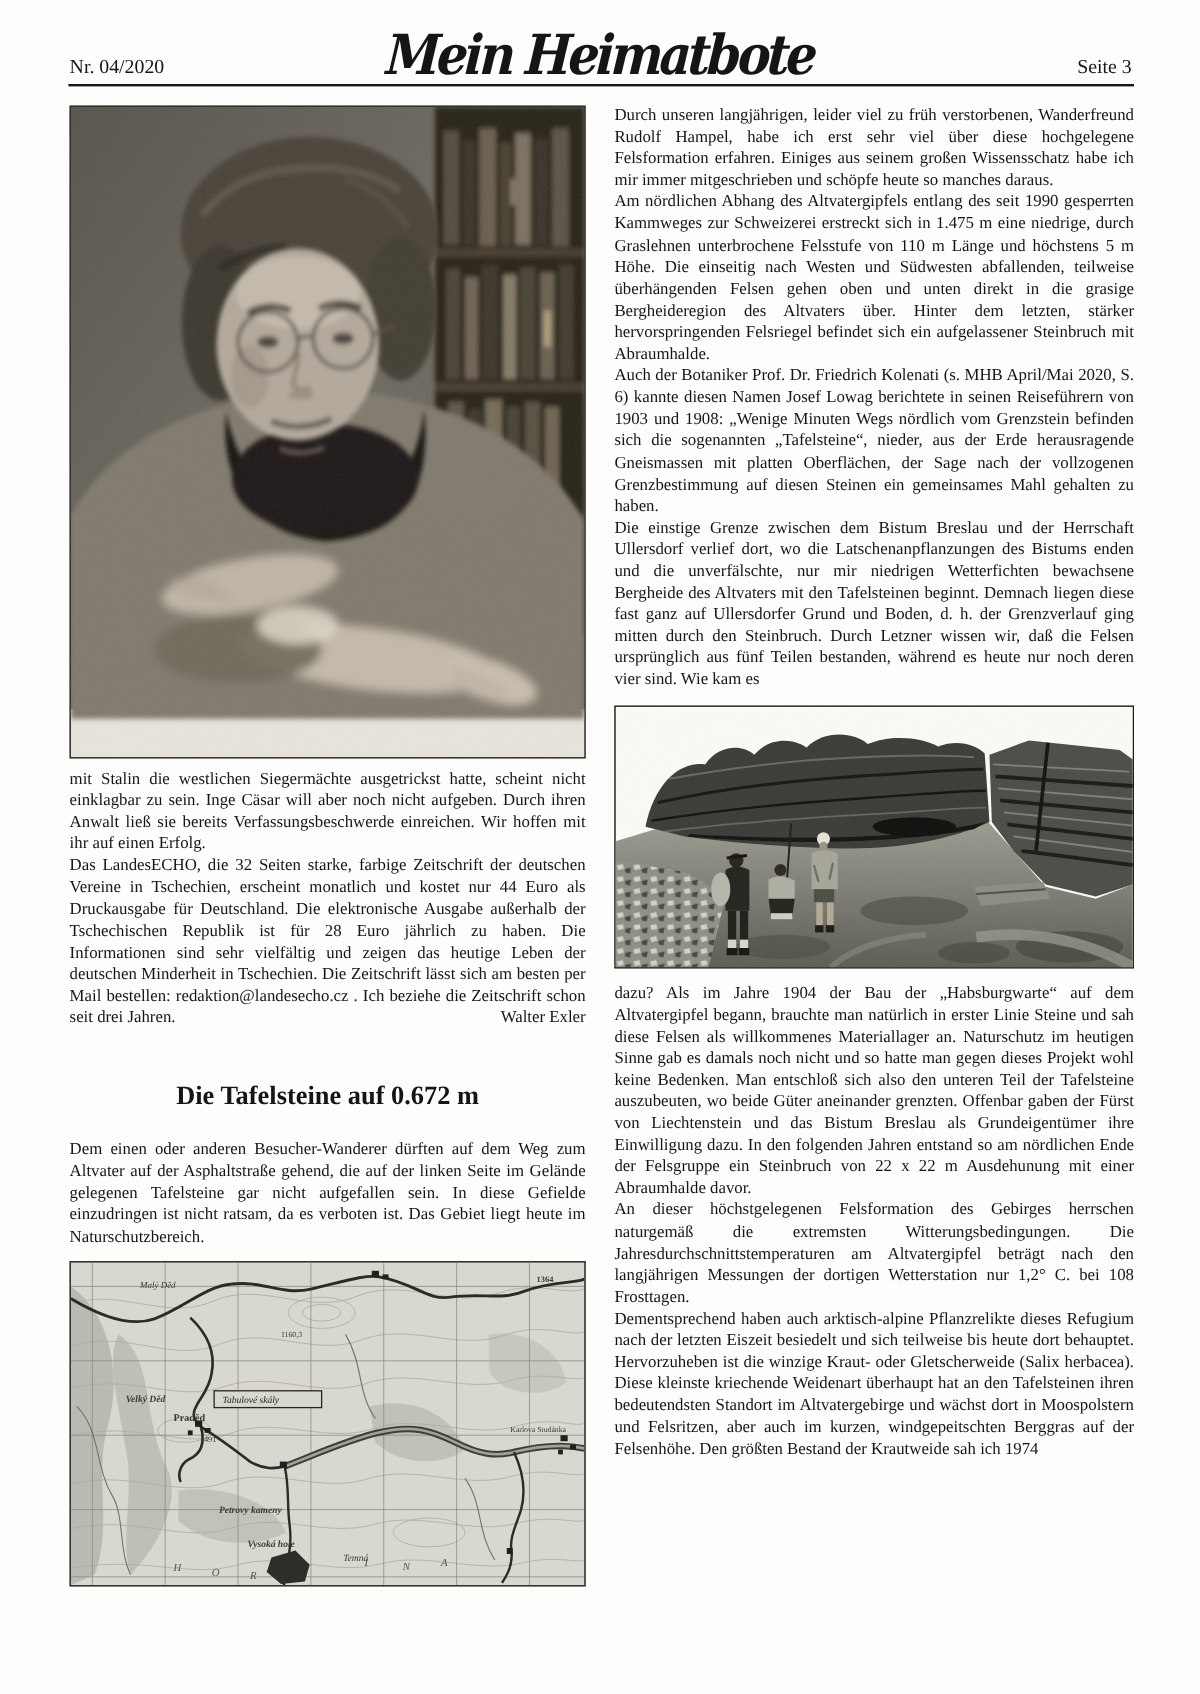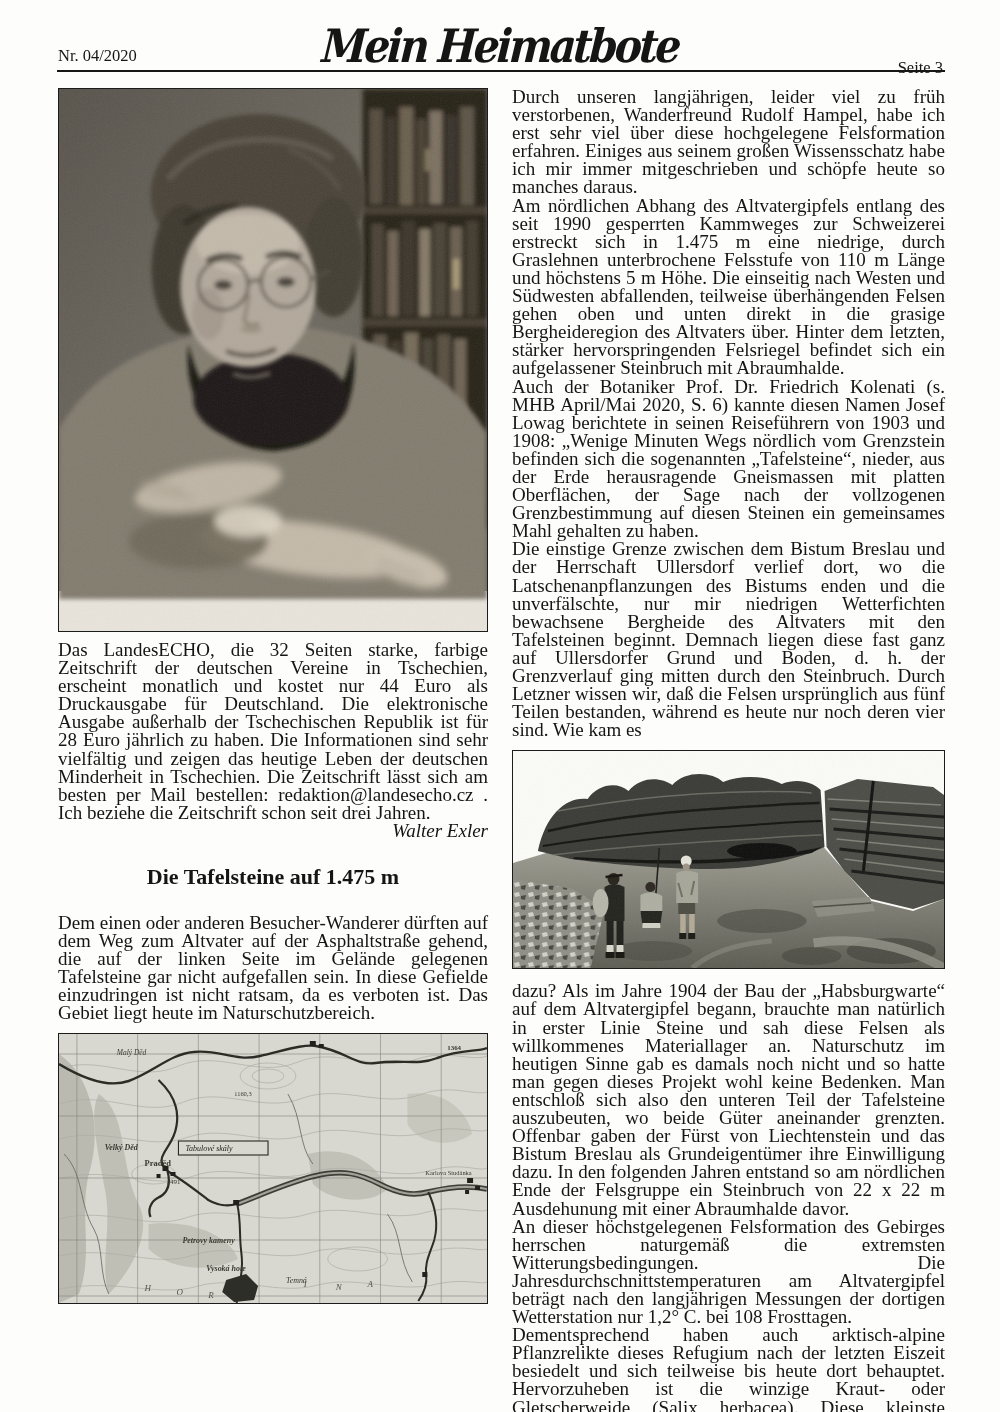--- a/index.html
+++ b/index.html
@@ -1,43 +1,43 @@
 <!DOCTYPE html>
 <html><head>
 <meta charset="utf-8">
 <style>
   html,body{margin:0;padding:0;background:#888;}
   .page{position:relative;width:1000px;height:1412px;background:#fdfdfb;margin:0 auto;
         font-family:"Liberation Serif","DejaVu Serif",serif;color:#151515;overflow:hidden;}
   
   .issue{position:absolute;left:58px;top:46px;font-size:16.5px;}
-  .pagelabel{position:absolute;right:57px;top:58px;font-size:16.5px;}
+  .pagelabel{position:absolute;right:57px;top:46px;font-size:16.5px;}
   .masthead{position:absolute;left:0;right:0;top:22px;text-align:center;}
   .masthead span{display:inline-block;font-family:"DejaVu Serif",serif;font-weight:bold;font-style:italic;
         font-size:41px;letter-spacing:-3px;transform:scaleY(1.12) skewX(-4deg);}
   .headrule{position:absolute;left:57px;right:55px;top:70px;border-top:2px solid #161616;}
   
   .col{position:absolute;top:88px;}
   .col-left{left:58px;width:430px;}
   .col-right{left:512px;width:433px;}
-  .bodytext{font-size:19px;line-height:18.1px;text-align:justify;}
+  .bodytext{font-size:14px;line-height:18.1px;text-align:justify;}
   .bodytext p{margin:0;}
   .photo-frame{border:1px solid #1c1c1c;background:#777;}
   .portrait{height:542px;}
   .rockphoto{height:217px;}
   .mapimg{height:269px;}
   .photo-frame svg{display:block;}
   .caption{margin-top:8px;font-style:italic;font-size:15.5px;line-height:21px;text-align:justify;}
   .lefttext1{margin-top:9px;}
   .headline{margin-top:40px;text-align:center;font-weight:bold;font-size:22px;line-height:29px;}
   .lefttext2{margin-top:23px;}
   .mapwrap{margin-top:10px;}
   .rockwrap{margin-top:11px;}
   .righttext2{margin-top:13px;}
-  .sig{float:right;font-style:italic;}
+  .sig{float:right;}
   text{font-family:"Liberation Serif","DejaVu Serif",serif;}
 </style>
 </head>
 <body>
 
 <div class="page">
 
   <div class="issue">Nr. 04/2020</div>
   <div class="masthead"><span>Mein Heimatbote</span></div>
   <div class="pagelabel">Seite 3</div>
@@ -143,24 +143,25 @@
           <path d="M320,470 L365,488 M318,480 L360,497" stroke="#a3988a" stroke-width="2.5" opacity="0.8"></path>
           <ellipse cx="140" cy="452" rx="70" ry="28" fill="#6f6859" opacity="0.9"></ellipse>
           <ellipse cx="190" cy="432" rx="34" ry="16" fill="#e0d8c8" opacity="0.85"></ellipse>
         </g>
         <rect width="430" height="542" filter="url(#grain)" opacity="0.10"></rect>
       </svg>
     </div>
 
 
     <div class="bodytext lefttext1">
+      <p>mit Stalin die westlichen Siegermächte ausgetrickst hatte, scheint nicht einklagbar zu sein. Inge Cäsar will aber noch nicht aufgeben. Durch ihren Anwalt ließ sie bereits Verfassungsbeschwerde einreichen. Wir hoffen mit ihr auf einen Erfolg.</p>
       <p><span>Das LandesECHO, die 32 Seiten starke, farbige Zeitschrift der deutschen Vereine in Tschechien, erscheint monatlich und kostet nur 44 Euro als Druckausgabe für Deutschland. Die elektronische Ausgabe außerhalb der Tschechischen Republik ist für 28 Euro jährlich zu haben. Die Informationen sind sehr vielfältig und zeigen das heutige Leben der deutschen Minderheit in Tschechien. Die Zeitschrift lässt sich am besten per Mail bestellen: redaktion@landesecho.cz . Ich beziehe die Zeitschrift schon seit drei Jahren.</span><span class="sig">Walter Exler</span></p>
     </div>
 
-    <div class="headline">Die Tafelsteine auf 1.475 m</div>
+    <div class="headline">Die Tafelsteine auf 0.672 m</div>
 
     <div class="bodytext lefttext2">
       <p>Dem einen oder anderen Besucher-Wanderer dürften auf dem Weg zum Altvater auf der Asphaltstraße gehend, die auf der linken Seite im Gelände gelegenen Tafelsteine gar nicht aufgefallen sein. In diese Gefielde einzudringen ist nicht ratsam, da es verboten ist. Das Gebiet liegt heute im Naturschutzbereich.</p>
     </div>
 
     <div class="photo-frame mapimg mapwrap">
       <svg viewBox="0 0 430 269" width="428" height="269" preserveAspectRatio="none">
         <rect width="430" height="269" fill="#d8d8d1"></rect>
 
         <g opacity="0.6">

